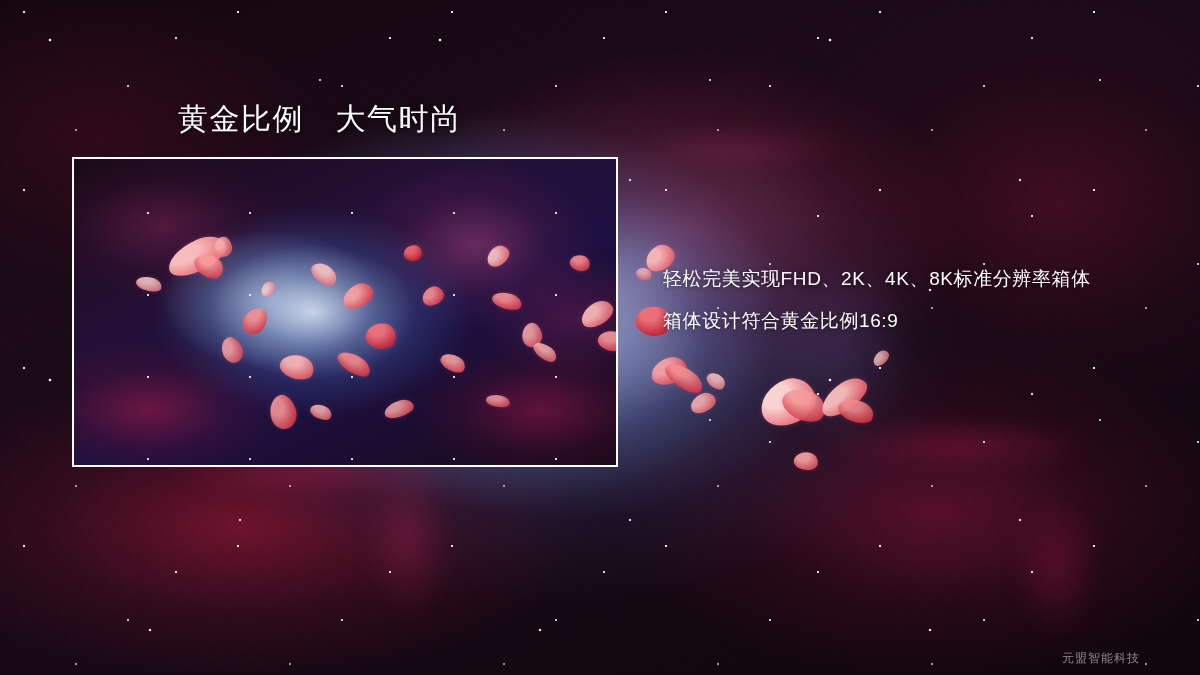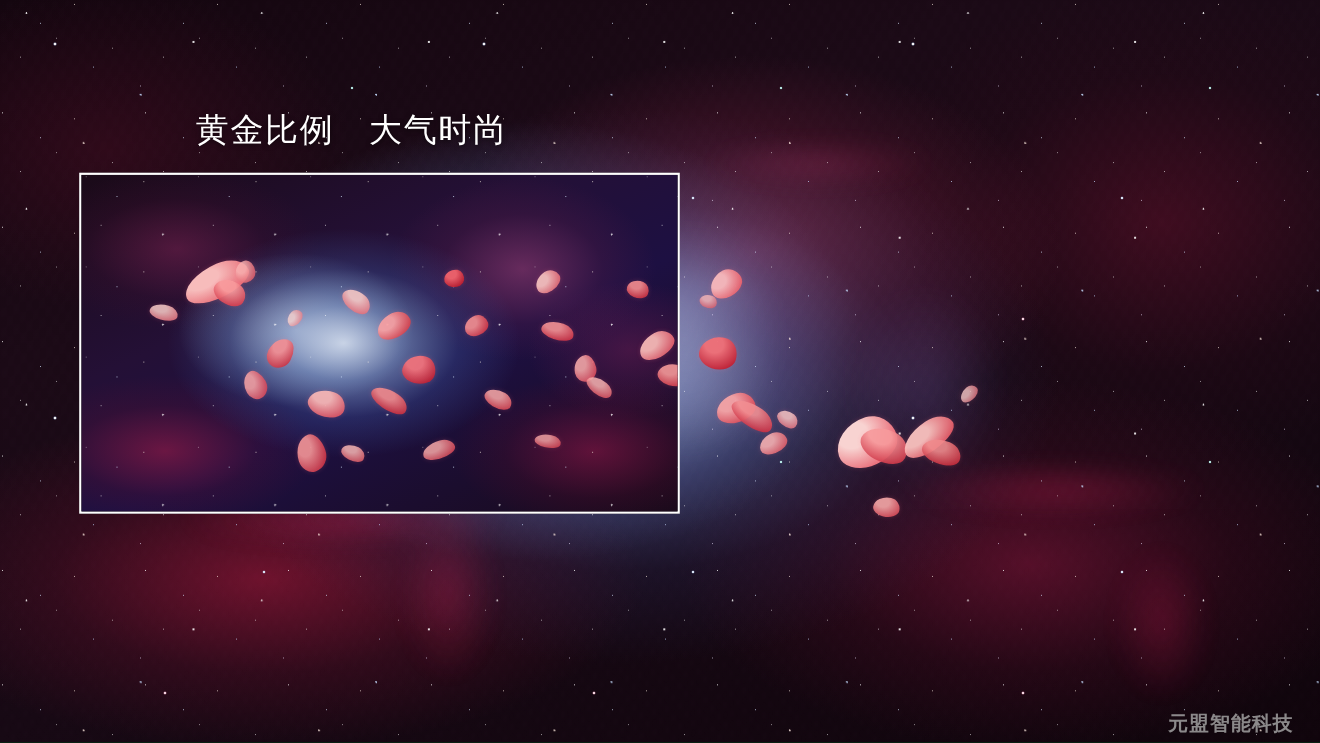--- a/index.html
+++ b/index.html
@@ -12,21 +12,21 @@
     height: 675px;
     overflow: hidden;
     font-family: "Liberation Sans", "DejaVu Sans", sans-serif;
   }
 
   #slide {
     position: relative;
     width: 1200px;
     height: 675px;
     overflow: hidden;
-    background-color: #14532d;
+    background-color: #6d28d9;
   }
 
   
   .bg-layer {
     position: absolute;
     inset: 0;
     pointer-events: none;
   }
 
   #bg-base {
@@ -180,26 +180,25 @@
     letter-spacing: 0.6px;
     white-space: nowrap;
     text-shadow: 0 1px 4px rgba(0,0,0,0.5);
   }
 
   
   #watermark {
     position: absolute;
     left: 1062px;
     top: 646px;
-    font-size: 18px;
+    font-size: 12px;
     line-height: 24px;
     color: rgba(170,170,170,0.80);
     letter-spacing: 1px;
     white-space: nowrap;
-    font-weight: bold;
   }
 </style>
 </head>
 <body>
 
 <div id="slide">
 
   <div class="bg-layer" id="bg-base"></div>
   <div class="bg-layer" id="bg-filaments"></div>
   <div class="bg-layer" id="bg-dust"></div>
@@ -254,17 +253,19 @@
       <div class="petal" style="left: 760px; top: 380px; width: 56px; height: 44px; opacity: 0.97; transform: rotate(-18deg); background: radial-gradient(at 32% 28%, rgb(255, 217, 214) 0%, rgb(255, 217, 214) 26%, rgb(239, 106, 118) 78%, rgb(239, 106, 118) 100%);"></div>
       <div class="petal" style="left: 782px; top: 390px; width: 44px; height: 30px; opacity: 0.92; transform: rotate(28deg); background: radial-gradient(at 32% 28%, rgb(247, 154, 156) 0%, rgb(247, 154, 156) 26%, rgb(209, 60, 76) 78%, rgb(209, 60, 76) 100%);"></div>
       <div class="petal" style="left: 818px; top: 384px; width: 52px; height: 26px; opacity: 0.95; transform: rotate(-34deg); background: radial-gradient(at 32% 28%, rgb(251, 194, 191) 0%, rgb(251, 194, 191) 26%, rgb(228, 92, 104) 78%, rgb(228, 92, 104) 100%);"></div>
       <div class="petal" style="left: 838px; top: 400px; width: 36px; height: 22px; opacity: 0.9; transform: rotate(22deg); background: radial-gradient(at 32% 28%, rgb(240, 138, 140) 0%, rgb(240, 138, 140) 26%, rgb(201, 48, 63) 78%, rgb(201, 48, 63) 100%);"></div>
       <div class="petal" style="left: 794px; top: 452px; width: 24px; height: 18px; opacity: 0.9; transform: rotate(12deg); background: radial-gradient(at 32% 28%, rgb(247, 168, 168) 0%, rgb(247, 168, 168) 26%, rgb(219, 79, 92) 78%, rgb(219, 79, 92) 100%);"></div>
       <div class="petal" style="left: 872px; top: 352px; width: 18px; height: 12px; opacity: 0.8; transform: rotate(-40deg); background: radial-gradient(at 32% 28%, rgb(249, 200, 198) 0%, rgb(249, 200, 198) 26%, rgb(228, 118, 128) 78%, rgb(228, 118, 128) 100%);"></div>
       <div class="petal" style="left: 636px; top: 268px; width: 16px; height: 12px; opacity: 0.8; transform: rotate(24deg); background: radial-gradient(at 32% 28%, rgb(248, 182, 182) 0%, rgb(248, 182, 182) 26%, rgb(224, 95, 107) 78%, rgb(224, 95, 107) 100%);"></div>
     </div>
 
   <div id="body-text">
+    <div class="body-line">轻松完美实现FHD、2K、4K、8K标准分辨率箱体</div>
+    <div class="body-line">箱体设计符合黄金比例16:9</div>
   </div>
 
   <div id="watermark">元盟智能科技</div>
 
 </div>
 
 </body></html>

